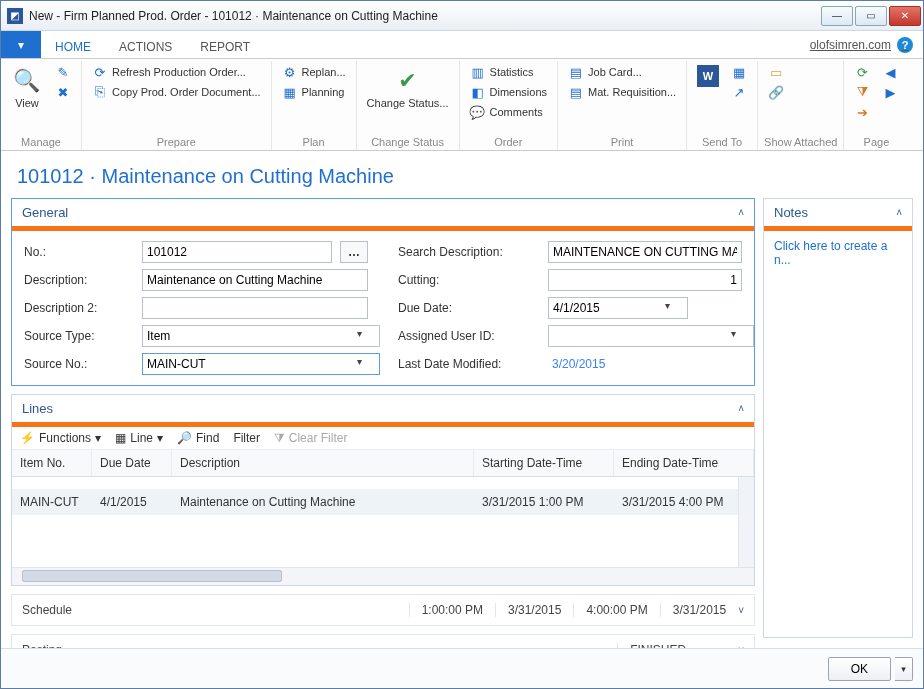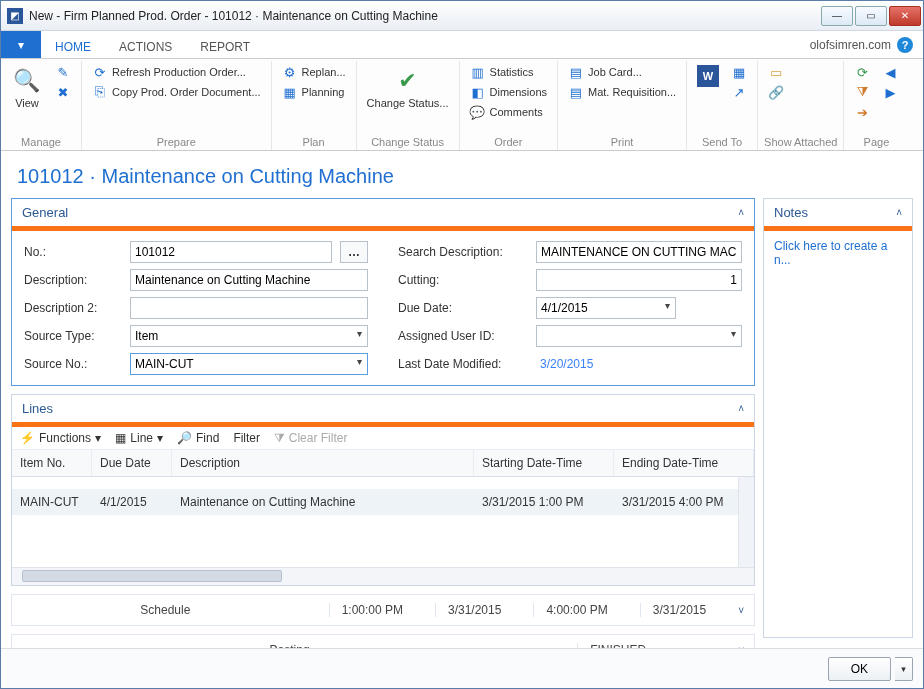--- a/index.html
+++ b/index.html
@@ -9,21 +9,21 @@
 .titlebar .ticon { width:16px; height:16px; background:#2b579a; margin-right:6px; display:flex;align-items:center;justify-content:center;color:#fff;font-size:10px;}
 .titlebar .title { flex:1; font-size:12px; color:#222;}
 .winbtns { display:flex; gap:0;}
 .winbtn { width:32px; height:20px; border:1px solid #8aa; background:linear-gradient(#f7fbff,#dce9f5); border-radius:2px; margin-left:2px; display:flex; align-items:center; justify-content:center; font-size:10px; color:#333; cursor:pointer;}
 .winbtn.close { background:linear-gradient(#e57368,#c0392b); color:#fff; border-color:#a62f22;}
 .menubar { height:28px; background:#fff; display:flex; align-items:stretch; border-bottom:1px solid #ccc;}
 .menudrop { width:40px; background:#1f6fd0; display:flex; align-items:center; justify-content:center; color:#fff; cursor:pointer;}
 .menutab { padding:16px 14px; display:flex; align-items:center; font-size:12px; color:#555; cursor:pointer;}
 .menutab.active { color:#1f6fd0; border-bottom:2px solid #1f6fd0; font-weight:400;}
 .menuspace { flex:1; }
-.brand { display:flex; align-items:center; gap:6px; padding-right:10px; color:#555;}
+.brand { display:flex; align-items:center; gap:6px; padding-right:10px; color:#555;text-decoration:underline;}
 .helpicon { width:16px;height:16px;border-radius:50%;background:#1f88d8;color:#fff;display:flex;align-items:center;justify-content:center;font-size:11px;font-weight:bold;}
 .ribbon { height:92px; background:#fdfdfe; border-bottom:1px solid #ccc; display:flex; padding:2px 0 0 0;}
 .rgroup { border-right:1px solid #e6e6e6; display:flex; flex-direction:column; padding:2px 6px 0 6px;}
 .rgroup .gcontent { flex:1; display:flex; gap:4px;}
 .rgroup .glabel { text-align:center; font-size:11px; color:#888; padding:2px 0;}
 .rbtn { display:flex; flex-direction:column; align-items:center; justify-content:flex-start; padding:2px 4px; cursor:pointer; font-size:11px; color:#333; border-radius:2px;}
 .ricon { width:24px; height:24px; display:flex; align-items:center; justify-content:center; font-size:16px; color:#1f6fd0;}
 .ricon.big { width:32px;height:32px;font-size:22px;}
 .colbtns { display:flex; flex-direction:column; gap:2px;}
 .rowbtn { display:flex; align-items:center; gap:4px; padding:1px 4px; cursor:pointer; font-size:11px; border-radius:2px; white-space:nowrap;}
@@ -34,38 +34,38 @@
 .rightcol { width:150px;}
 .panel { border:1px solid #ccd6e4; background:#fff;}
 .panel.focus{border-color:#5a9de0;}
 .phead { display:flex; align-items:center; justify-content:space-between; padding:6px 10px; color:#2a5892; font-size:13px; cursor:pointer; border-bottom:5px solid #f97316;}
 .caret { font-size:10px; color:#2a5892;}
 .pbody { padding:10px 12px;}
 .fieldgrid { display:flex; gap:30px;}
 .fcol { flex:1; display:flex; flex-direction:column; gap:6px;}
 .frow { display:flex; align-items:center; gap:8px;}
 .flabel { width:98px; font-size:12px; color:#333;}
-.finput { flex:1; height:22px; border:1px solid #b8c0ca; padding:2px 4px; font-size:12px; background:#fff;}
+.finput { flex:1; height:22px; border:1px solid #b8c0ca; padding:2px 4px; font-size:12px; background:#fff;margin-left:12px;}
 .finput.ro { background:#fff; color:#3b82f6;}
 .ellips { width:28px; height:22px; border:1px solid #b8c0ca; background:#f7f9fb; display:flex;align-items:center;justify-content:center;cursor:pointer;font-weight:bold;}
 .dd { position:relative;}
 .dd::after { content:"▾"; position:absolute; right:6px; top:3px; font-size:10px; color:#444; pointer-events:none;}
 .linestoolbar { display:flex; align-items:center; gap:14px; padding:4px 8px; border-bottom:1px solid #e7eef7; font-size:12px;}
 .lbtn { display:flex; align-items:center; gap:4px; cursor:pointer; color:#333;}
 .lbtn.muted{color:#aaa;}
 .thdr { display:flex; background:#f7f9fb; border-bottom:1px solid #d8dee6; font-size:12px; color:#333;}
 .th { padding:6px 8px; border-right:1px solid #e8edf3;}
 .tbody { height:90px; overflow:auto; position:relative;}
 .trow { display:flex; font-size:12px; padding:6px 0;}
 .trow.sel { background:#eef3f8;}
 .td { padding:0 8px;}
 .c-item{width:80px;} .c-due{width:80px;} .c-desc{flex:1;min-width:100px;} .c-start{width:140px;} .c-end{width:140px;}
 .hscroll{height:18px;background:#f3f5f8;border-top:1px solid #e0e5ec;position:relative;}
 .hscroll .thumb{position:absolute;left:10px;top:2px;height:12px;width:260px;background:#d3dae4;border:1px solid #b7c2d0;border-radius:2px;}
-.summaryrow { display:flex; align-items:center; padding:8px 10px; border:1px solid #dfe6ef; font-size:12px; color:#444; gap:20px;text-align:center;}
+.summaryrow { display:flex; align-items:center; padding:8px 10px; border:1px solid #dfe6ef; font-size:12px; color:#444; gap:0;}
 .summaryrow .slabel { flex:1;}
 .sval { border-left:1px solid #dfe6ef; padding:0 12px;}
 .notesbody { padding:8px 10px; color:#1f6fd0; font-size:12px; cursor:pointer;}
 .footer { height:40px; border-top:1px solid #ddd; display:flex; align-items:center; justify-content:flex-end; padding:0 10px; gap:4px; background:#fafbfc;}
 .okbtn { height:24px; padding:0 22px; border:1px solid #9aa5b1; background:linear-gradient(#fff,#ecf0f4); border-radius:2px; cursor:pointer; font-size:12px;}
 .okdd { width:18px; height:24px; border:1px solid #9aa5b1; border-left:0; background:linear-gradient(#fff,#ecf0f4); border-radius:0 2px 2px 0; display:flex;align-items:center;justify-content:center;font-size:9px;cursor:pointer;}
 .vscrollhint{position:absolute;right:0;top:0;bottom:0;width:16px;background:#f0f3f7;border-left:1px solid #e0e5ec;}
 </style>
 </head>
 <body>

